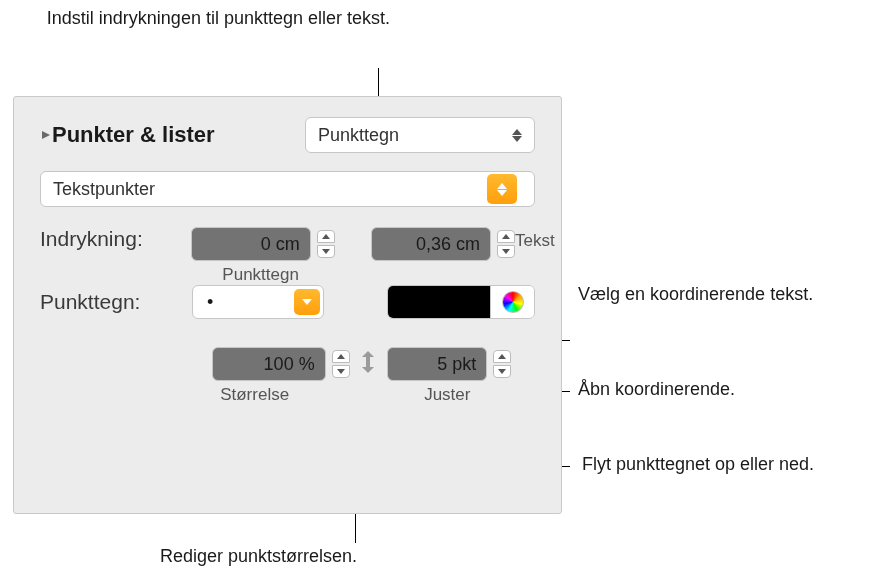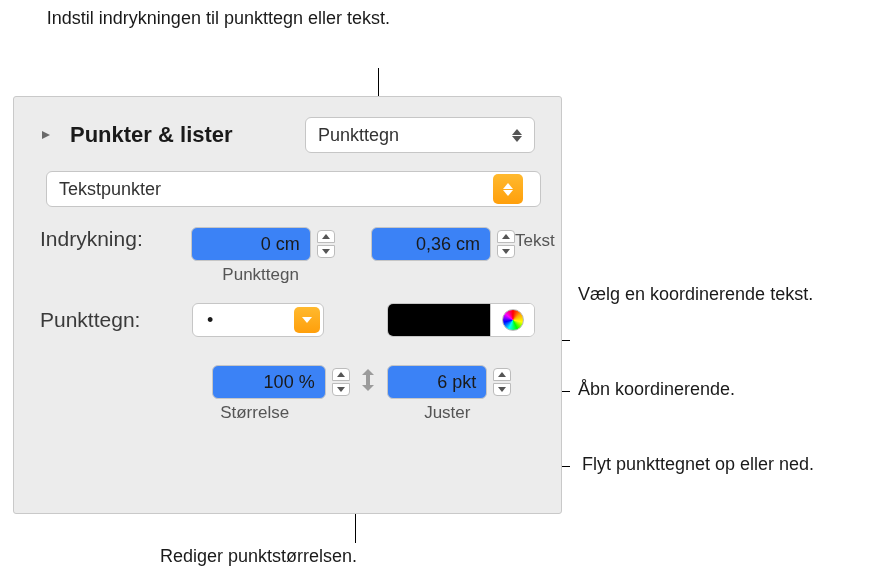--- a/index.html
+++ b/index.html
@@ -44,21 +44,21 @@
 
     .panel-row {
       display: flex;
       align-items: center;
       margin-bottom: 14px;
     }
 
     .section-header {
       display: flex;
       align-items: center;
-      gap: 18px;
+      gap: 0;
       margin-bottom: 18px;
     }
     .disclosure-triangle svg{ display:block; }
 
     .section-title {
       font-weight: 700;
       font-size: 22px;
     }
 
     .popup {
@@ -85,21 +85,20 @@
 
     .popup.big {
       width: 230px;
       height: 36px;
     }
 
     .popup.full {
       width: 100%;
       height: 36px;
       padding-right: 17px;
-      margin-left: 6px;
     }
     .popup.full .chev-box {
       width: 30px;
       height: 30px;
       background: linear-gradient(#ffb92e, #ff9f0b);
       border-radius: 5px;
       display: flex;
       flex-direction: column;
       justify-content: center;
       align-items: center;
@@ -113,21 +112,21 @@
       width: 152px;
     }
 
     .stepper-field {
       display: inline-flex;
       align-items: center;
       gap: 6px;
     }
     .stepper-input {
       height: 32px;
-      background: #3b82f6;
+      background: #737373;
       border: 1px solid #c6c6c6;
       border-radius: 6px;
       padding: 16px 10px;
       font-size: 18px;
       text-align: right;
       display:flex;
       align-items:center;
       justify-content:flex-end;
     }
     .stepper-buttons {
@@ -326,21 +325,21 @@
                 <polygon points="0,0 8,0 4,5" fill="#555"></polygon>
               </svg>
             </div>
         </div>
       </div>
       <div class="sublabel" style="margin-top:4px; width:140px;">Tekst</div>
     </div>
   </div>
 
   
-  <div class="panel-row" style="margin-top:18px;">
+  <div class="panel-row" style="">
     <span class="label">Punkttegn:</span>
 
     <div class="dropdown-orange">
       <span style="font-size:18px;">•</span>
       <span class="chev-box">
         <svg width="10" height="6">
             <polygon points="0,0 10,0 5,6" fill="#fff"></polygon>
           </svg>
       </span>
     </div>
@@ -384,21 +383,21 @@
       <svg width="16" height="22" viewBox="0 0 16 22">
         <polygon points="8,0 14,6 2,6" fill="#9b9b9b"></polygon>
         <rect x="6" y="6" width="4" height="10" fill="#9b9b9b"></rect>
         <polygon points="2,16 14,16 8,22" fill="#9b9b9b"></polygon>
       </svg>
     </div>
 
     <div style="display:flex; flex-direction:column; width:150px;">
       <div class="stepper-field">
         <div class="stepper-input" style="width:100px;">
-          <span>6 pkt</span>
+          <span>5 pkt</span>
         </div>
         <div class="stepper-buttons">
           <div class="btn up">
               <svg width="8" height="5">
                 <polygon points="4,0 8,5 0,5" fill="#555"></polygon>
               </svg>
             </div>
           <div class="btn dn">
               <svg width="8" height="5">
                 <polygon points="0,0 8,0 4,5" fill="#555"></polygon>

